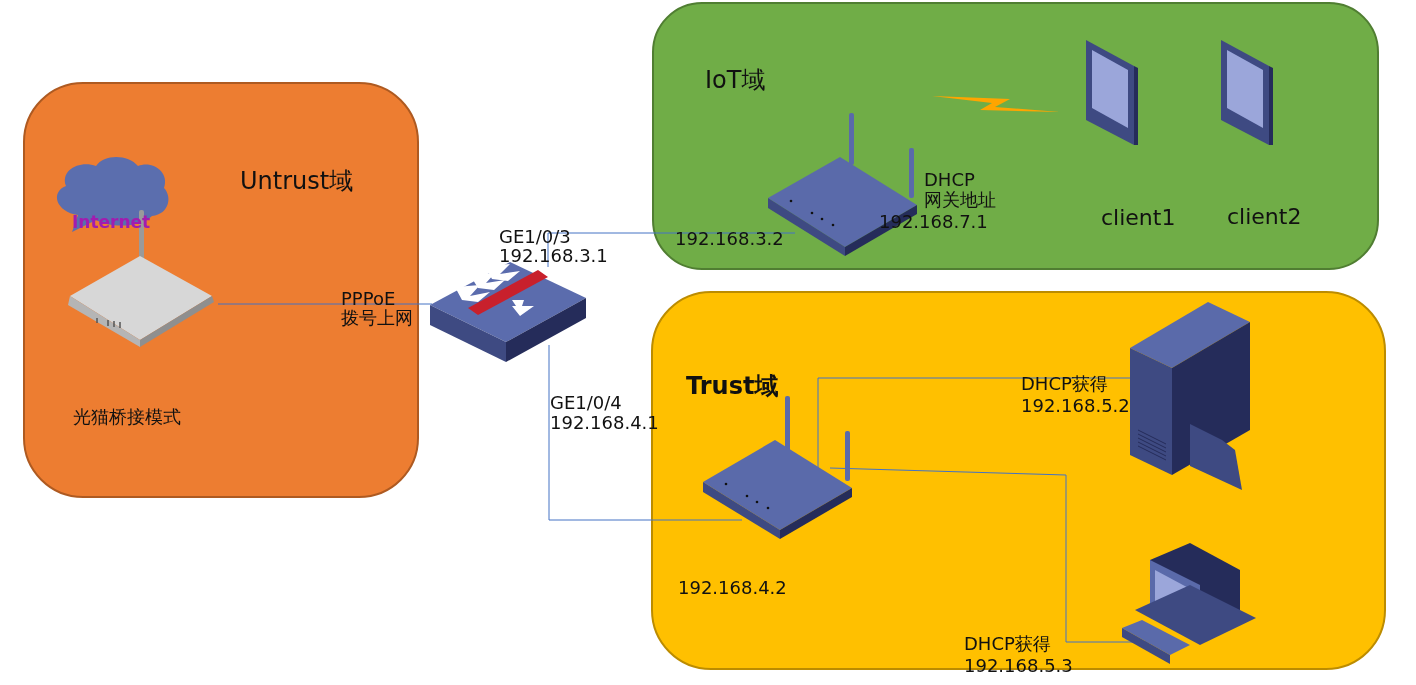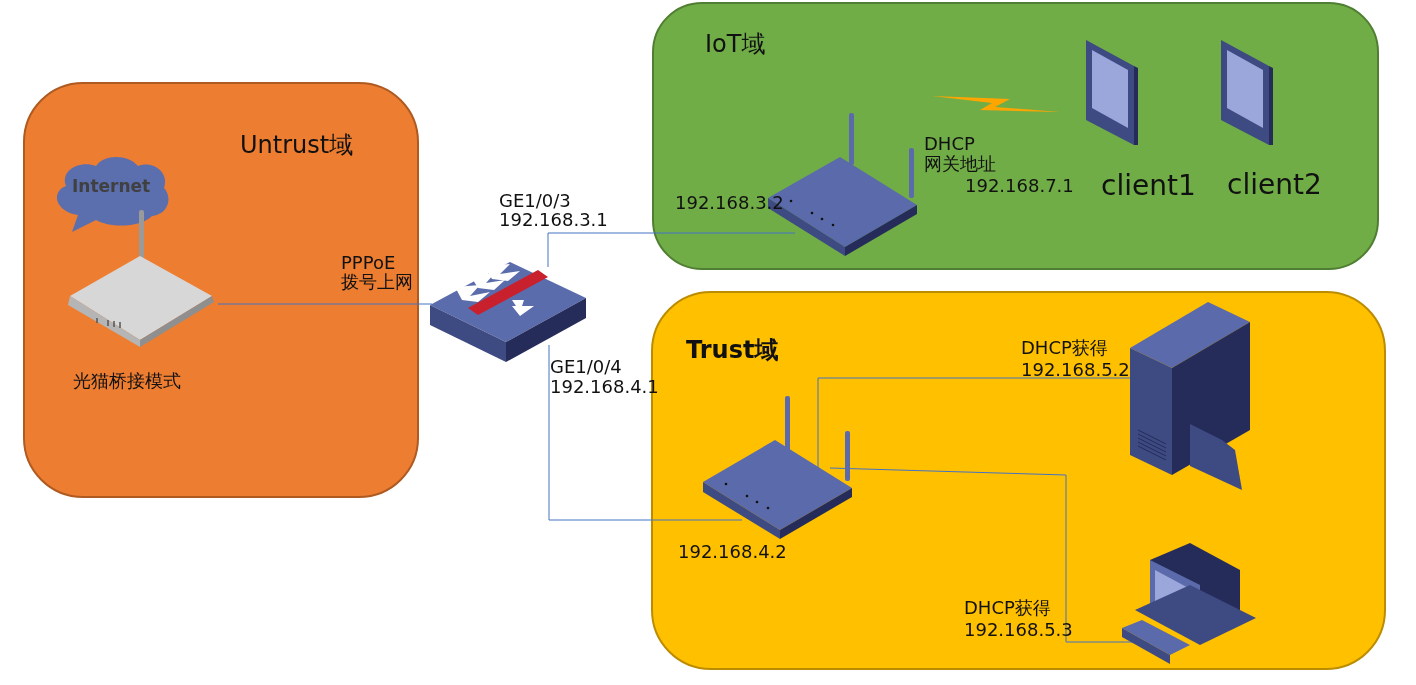--- a/index.html
+++ b/index.html
@@ -5,23 +5,23 @@
   html, body { margin: 0; padding: 0; background: #ffffff; }
   body { width: 1416px; height: 685px; position: relative; overflow: hidden;
          font-family: "DejaVu Sans", "Liberation Sans", sans-serif; }
   .zone { position: absolute; border-radius: 60px; box-sizing: border-box; }
   #zone-untrust { left: 23px; top: 82px; width: 396px; height: 416px;
                   background: #ED7D31; border: 2px solid #AE5A21; }
   #zone-iot { left: 652px; top: 2px; width: 727px; height: 268px;
               background: #70AD47; border: 2px solid #507E32; border-radius: 50px; }
   #zone-trust { left: 651px; top: 291px; width: 735px; height: 379px;
                 background: #FFC000; border: 2px solid #BC8C00; }
-  .lbl { position: absolute; color: #111; white-space: nowrap; line-height: 1.2; }
+  .lbl { position: absolute; color: #111; white-space: nowrap; line-height: 1.2; margin-top: 36px; }
   .big { font-size: 24px; }
-  .mid { font-size: 28px; }
+  .mid { font-size: 22px; }
   .sm { font-size: 18px; }
   svg.overlay { position: absolute; left: 0; top: 0; }
 </style>
 </head>
 <body>
 
 <div class="zone" id="zone-untrust"></div>
 <div class="zone" id="zone-iot"></div>
 <div class="zone" id="zone-trust"></div>
 
@@ -127,35 +127,35 @@
     <polygon points="1135,610 1200,645 1256,618 1190,585" fill="#3E4A82"></polygon>
     <polygon points="1122,628 1170,655 1190,645 1142,620" fill="#5A6AAA"></polygon>
     <polygon points="1122,628 1170,655 1170,664 1122,637" fill="#3E4A82"></polygon>
   </g>
 </svg>
 
 <div class="lbl big" style="left:240px;top:131px;">Untrust域</div>
 <div class="lbl big" style="left:705px;top:30px;">IoT域</div>
 <div class="lbl big" style="left:686px;top:336px;font-weight:bold;">Trust域</div>
 
-<div class="lbl" style="left:72px;top:176px;font-size:17px;font-weight:bold;color:#404040;">Internet</div>
+<div class="lbl" style="left:72px;top:176px;font-size:17px;font-weight:bold;color:#a21caf;">Internet</div>
 <div class="lbl sm" style="left:73px;top:370px;">光猫桥接模式</div>
 
 <div class="lbl sm" style="left:341px;top:252px;">PPPoE</div>
 <div class="lbl sm" style="left:341px;top:271px;">拨号上网</div>
 
 <div class="lbl sm" style="left:499px;top:190px;">GE1/0/3</div>
 <div class="lbl sm" style="left:499px;top:209px;">192.168.3.1</div>
 <div class="lbl sm" style="left:550px;top:356px;">GE1/0/4</div>
 <div class="lbl sm" style="left:550px;top:376px;">192.168.4.1</div>
 
 <div class="lbl sm" style="left:675px;top:192px;">192.168.3.2</div>
 <div class="lbl sm" style="left:924px;top:133px;">DHCP</div>
 <div class="lbl sm" style="left:924px;top:153px;">网关地址</div>
-<div class="lbl sm" style="left:965px;top:175px;">192.168.7.1</div>
+<div class="lbl sm" style="left:879px;top:175px;">192.168.7.1</div>
 
 <div class="lbl mid" style="left:1101px;top:169px;">client1</div>
 <div class="lbl mid" style="left:1227px;top:168px;text-align:center;">client2</div>
 
 <div class="lbl sm" style="left:678px;top:541px;">192.168.4.2</div>
 
 <div class="lbl sm" style="left:1021px;top:337px;">DHCP获得</div>
 <div class="lbl sm" style="left:1021px;top:359px;">192.168.5.2</div>
 
 <div class="lbl sm" style="left:964px;top:597px;">DHCP获得</div>

